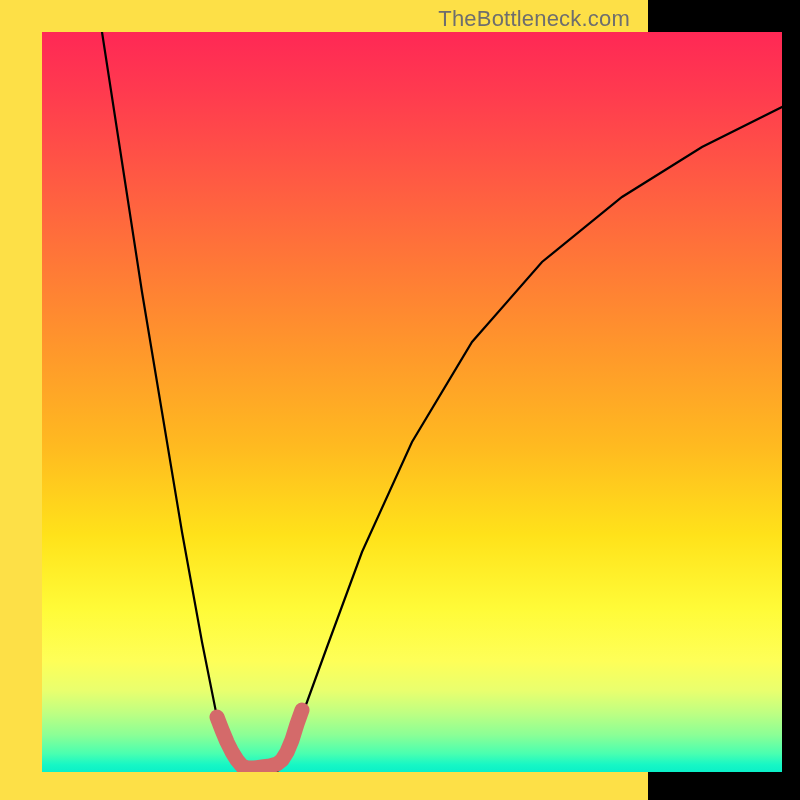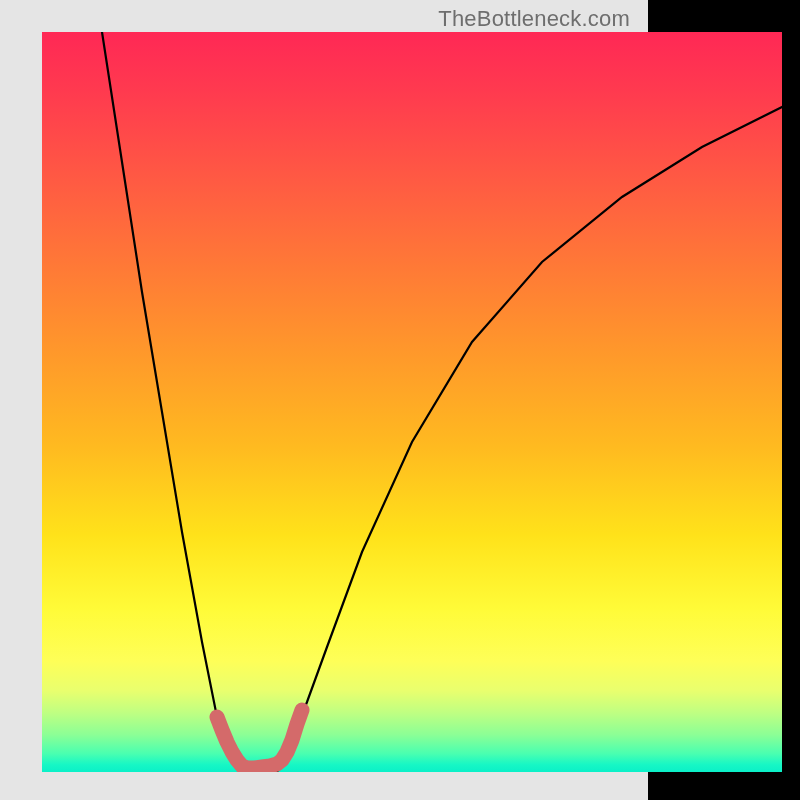--- a/index.html
+++ b/index.html
@@ -10,21 +10,21 @@
     overflow: hidden;
     background: #000;
     font-family: Arial, Helvetica, sans-serif;
   }
   .frame {
     position: absolute;
     left: 0;
     top: 0;
     width: 648px;
     height: 800px;
-    background: #e5e5e5;
+    background: #fde047;
   }
   .plot-area {
     position: absolute;
     left: 42px;
     top: 32px;
     width: 740px;
     height: 740px;
     overflow: hidden;
   }
   .gradient {

